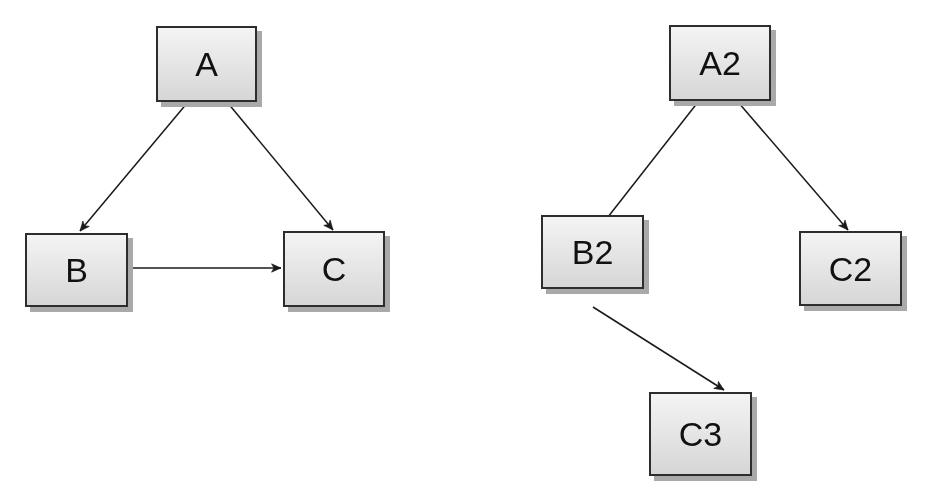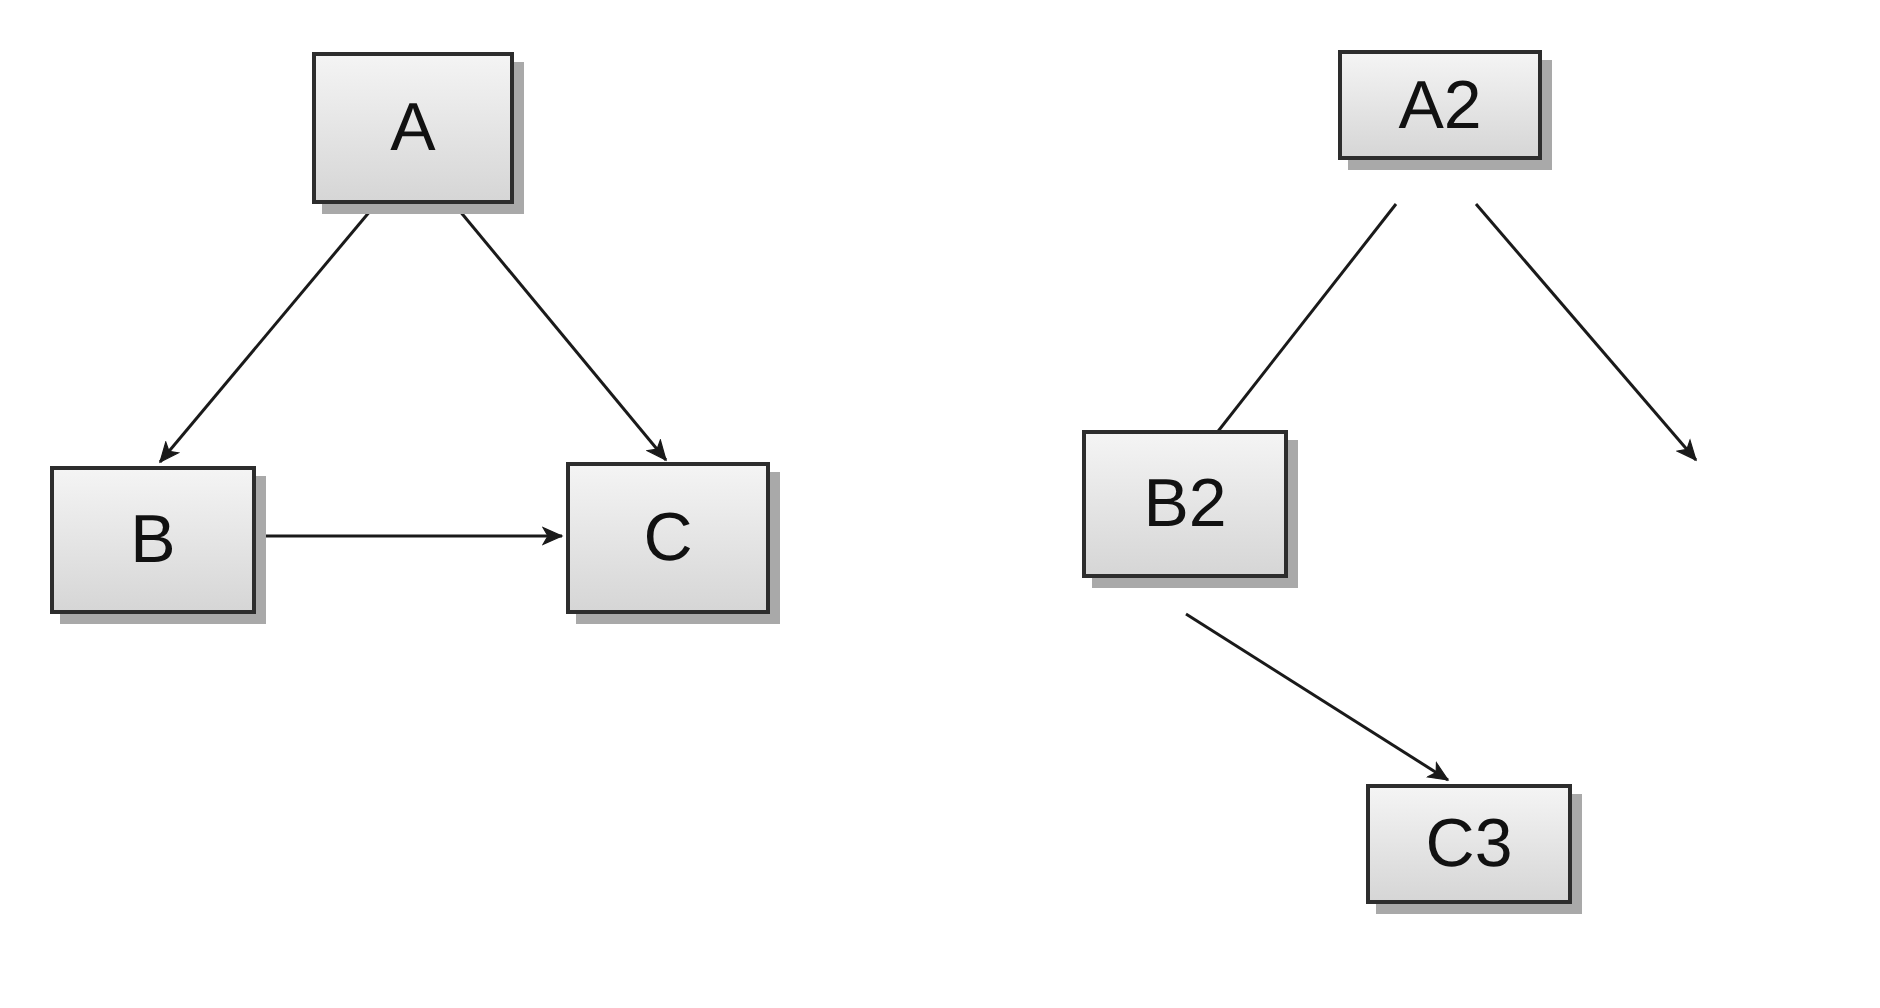--- a/index.html
+++ b/index.html
@@ -73,23 +73,26 @@
   <div class="node" style="left:156px;top:26px;width:101px;height:76px">
     <span>A</span>
   </div>
   <div class="node" style="left:25px;top:233px;width:103px;height:74px">
     <span>B</span>
   </div>
   <div class="node" style="left:283px;top:231px;width:102px;height:76px">
     <span>C</span>
   </div>
 
-  <div class="node" style="left:669px;top:25px;width:102px;height:55px">
+  <div class="node" style="left:669px;top:25px;width:102px;height:76px">
     <span>A2</span>
   </div>
   <div class="node" style="left:541px;top:215px;width:103px;height:74px">
     <span>B2</span>
   </div>
-  <div class="node" style="left:683px;top:392px;width:103px;height:60px">
+  <div class="node" style="left:799px;top:231px;width:103px;height:75px">
+    <span>C2</span>
+  </div>
+  <div class="node" style="left:649px;top:392px;width:103px;height:84px">
     <span>C3</span>
   </div>
 
 </div>
 
 </body></html>

